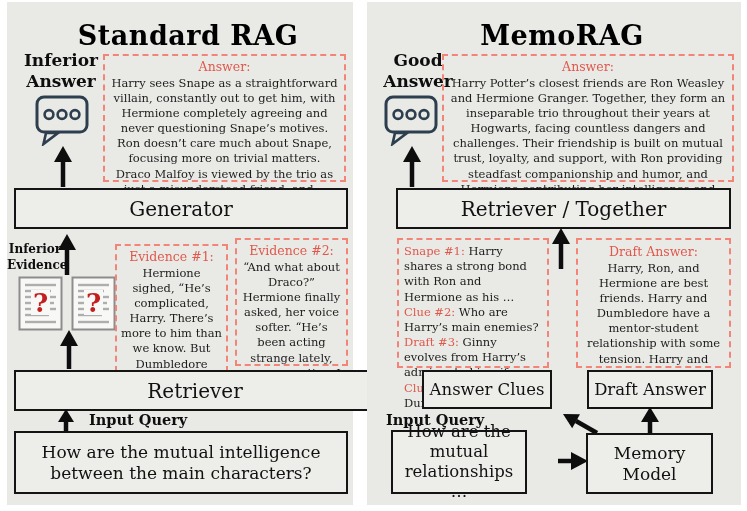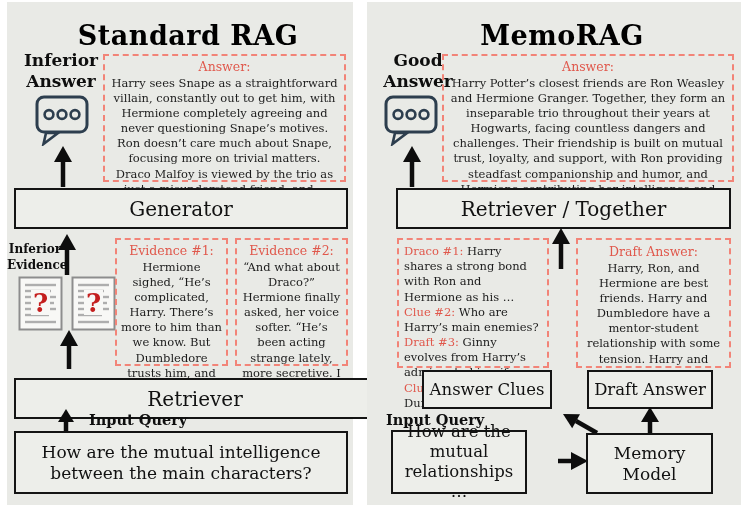--- a/index.html
+++ b/index.html
@@ -90,31 +90,31 @@
       </g>
       <rect x="13" y="14" width="19" height="25" fill="#f8f8f6"></rect>
       <text x="22.5" y="36" text-anchor="middle" font-size="26" font-weight="bold" font-family="DejaVu Serif, serif" fill="#c41f1f">?</text>
     </svg>
 
     <svg class="arr" style="left:51px;top:328px;" width="22" height="40" viewBox="0 0 22 40">
       <line x1="11" y1="39" x2="11" y2="13" stroke="#0d0d0d" stroke-width="4.5"></line>
       <polygon points="11,0 2,16 20,16" fill="#0d0d0d"></polygon>
     </svg>
 
-    <div class="dashed" style="left:108px;top:236px;width:113px;height:128px;padding:3px 4px;">
+    <div class="dashed" style="left:108px;top:242px;width:113px;height:128px;padding:3px 4px;">
       <div class="dash-head">Evidence #1:</div>
       <div>Hermione sighed, “He’s complicated, Harry. There’s more to him than we know. But Dumbledore trusts him, and that has…</div>
     </div>
 
     <div class="dashed" style="left:228px;top:236px;width:113px;height:128px;padding:3px 4px;">
       <div class="dash-head">Evidence #2:</div>
       <div>“And what about Draco?” Hermione finally asked, her voice softer. “He’s been acting strange lately, more secretive. I think …</div>
     </div>
 
-    <div class="solid" style="left:7px;top:376px;width:362px;height:41px;">Retriever</div>
+    <div class="solid" style="left:7px;top:368px;width:362px;height:41px;">Retriever</div>
 
     <svg class="arr" style="left:49px;top:407px;" width="20" height="24" viewBox="0 0 20 24">
       <line x1="10" y1="23" x2="10" y2="11" stroke="#0d0d0d" stroke-width="4.5"></line>
       <polygon points="10,0 2,13 18,13" fill="#0d0d0d"></polygon>
     </svg>
 
     <div class="iq" style="left:82px;top:409px;">Input Query</div>
 
     <div class="solid" style="left:7px;top:429px;width:334px;height:63px;font-size:17px;padding:0 14px;">How are the mutual intelligence between the main characters?</div>
   </section>
@@ -138,21 +138,21 @@
     </svg>
 
     <div class="dashed" style="left:75px;top:52px;width:292px;height:128px;">
       <div class="dash-head">Answer:</div>
       <div>Harry Potter’s closest friends are Ron Weasley and Hermione Granger. Together, they form an inseparable trio throughout their years at Hogwarts, facing countless dangers and challenges. Their friendship is built on mutual trust, loyalty, and support, with Ron providing steadfast companionship and humor, and Hermione contributing her intelligence and resourcefulness…</div>
     </div>
 
     <div class="solid" style="left:29px;top:186px;width:335px;height:41px;">Retriever / Together</div>
 
     <div class="dashed clues" style="left:30px;top:236px;width:152px;height:130px;padding:4px 5px;">
-      <p class="clue"><span class="red">Draco #1:</span> <span>Harry shares a strong bond with Ron and Hermione as his …</span></p>
+      <p class="clue"><span class="red">Snape #1:</span> <span>Harry shares a strong bond with Ron and Hermione as his …</span></p>
       <p class="clue"><span class="red">Clue #2:</span> <span>Who are Harry’s main enemies?</span></p>
       <p class="clue"><span class="red">Draft #3:</span> <span>Ginny evolves from Harry’s admirer to his wife.</span></p>
       <p class="clue"><span class="red">Clue #4:</span> <span>Dumbledore…</span></p>
     </div>
 
     <svg class="arr" style="left:183px;top:226px;" width="22" height="42" viewBox="0 0 22 42">
       <line x1="11" y1="41" x2="11" y2="13" stroke="#0d0d0d" stroke-width="4.5"></line>
       <polygon points="11,0 2,16 20,16" fill="#0d0d0d"></polygon>
     </svg>
 

